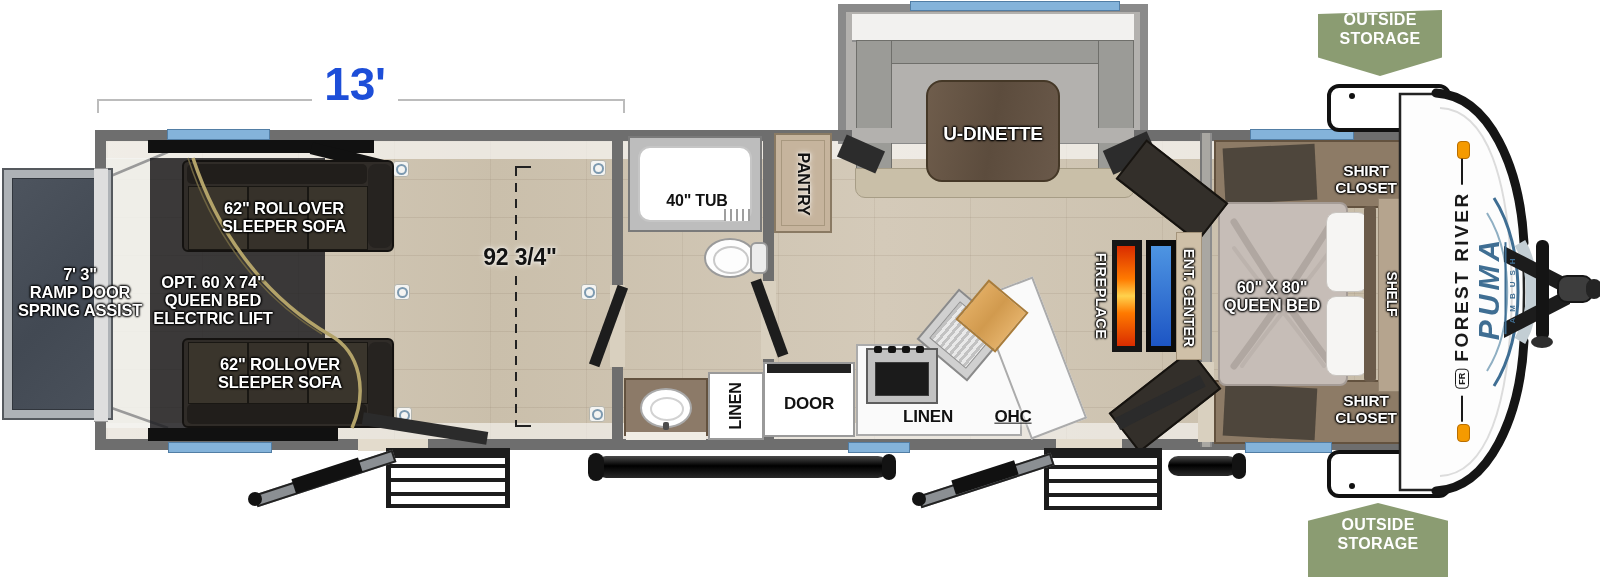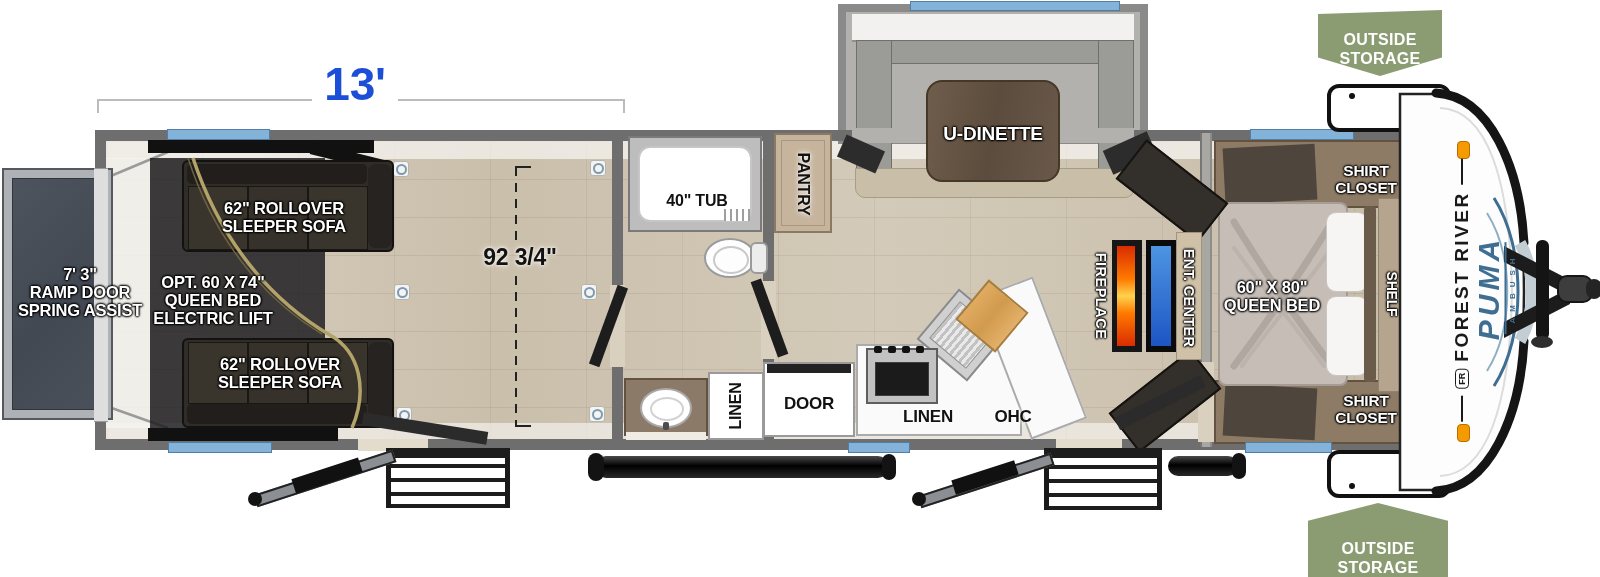--- a/index.html
+++ b/index.html
@@ -19,21 +19,21 @@
     linear-gradient(90deg,#d8cfbf 0%,#cabfab 30%,#d4cab9 60%,#c7bca8 100%);}
   .wall{background:#6e6e6e;}
   .win{background:#84b3da;border:1px solid #527ea5;z-index:30;}
   .ring{width:14px;height:14px;background:#f4f4f2;border:1px solid #b5b5ad;border-radius:3px;
         z-index:25;display:flex;align-items:center;justify-content:center;}
   .ring::after{content:"";width:7px;height:7px;border:2px solid #7d9ab0;border-radius:50%;}
   .tube{background:linear-gradient(180deg,#4a4a4a,#000 45%,#2a2a2a);border-radius:10px;z-index:50;}
   .cap{background:#131313;border-radius:8px;z-index:51;}
   .rung{background:#1d1d1d;z-index:52;}
   .cab-dark{background:#332f2a;border:2px solid #16130f;z-index:26;}
-  .badge{background:#8b9c72;z-index:60;display:flex;align-items:flex-end;justify-content:center;}
+  .badge{background:#8b9c72;z-index:60;display:flex;align-items:flex-start;justify-content:center;}
   .badge .lbt{color:#fff;font-weight:bold;font-size:16px;line-height:1.2;text-align:center;white-space:pre-line;letter-spacing:0.3px;}
 </style>
 </head>
 <body>
 
 <div id="canvas">
 
   <div class="abs" style="left:97px;top:99px;width:215px;height:2px;background:#bcbcbc;"></div>
   <div class="abs" style="left:398px;top:99px;width:227px;height:2px;background:#bcbcbc;"></div>
   <div class="abs" style="left:97px;top:99px;width:2px;height:14px;background:#bcbcbc;"></div>
@@ -183,21 +183,21 @@
   <div class="abs" style="left:966px;top:290px;width:52px;height:52px;background:linear-gradient(90deg,#e0ab61,#d19a4e 50%,#e3b068);border:2px solid #a97c3a;box-sizing:border-box;transform:rotate(40deg);z-index:22;"></div>
 
   <div class="abs" style="left:866px;top:348px;width:72px;height:56px;background:#c2c2c2;border:2px solid #5e5e5e;box-sizing:border-box;z-index:21;">
     <div class="abs" style="left:6px;top:-4px;width:8px;height:7px;background:#111;border-radius:2px;"></div>
     <div class="abs" style="left:20px;top:-4px;width:8px;height:7px;background:#111;border-radius:2px;"></div>
     <div class="abs" style="left:34px;top:-4px;width:8px;height:7px;background:#111;border-radius:2px;"></div>
     <div class="abs" style="left:48px;top:-4px;width:8px;height:7px;background:#111;border-radius:2px;"></div>
     <div class="abs" style="left:7px;top:12px;right:7px;height:32px;background:#1b1b1b;border:1px solid #3c3c3c;"></div>
   </div>
   <div class="lb dark" style="left:928px;top:417px;font-size:17px;">LINEN</div>
-  <div class="lb dark" style="left:1013px;top:417px;font-size:17px;">OHC</div>
+  <div class="lb dark" style="left:1013px;top:417px;font-size:17px;text-decoration:underline;">OHC</div>
 
   <div class="abs cab-dark" style="left:1120px;top:166px;width:100px;height:46px;transform:rotate(38deg);"></div>
   <div class="abs cab-dark" style="left:1113px;top:376px;width:100px;height:46px;transform:rotate(-38deg);"></div>
   <div class="abs" style="left:1112px;top:240px;width:30px;height:112px;background:#161616;z-index:27;">
     <div class="abs" style="left:5px;top:6px;width:18px;height:100px;
          background:linear-gradient(180deg,#d92c00,#ff7a00 33%,#ffd24d 50%,#ff7a00 67%,#d92c00);"></div>
   </div>
   <div class="lb white rotcw" style="left:1100px;top:296px;font-size:14.5px;letter-spacing:0.5px;">FIREPLACE</div>
   <div class="abs" style="left:1146px;top:240px;width:30px;height:112px;background:#0b0b0b;z-index:27;">
     <div class="abs" style="left:5px;top:6px;width:20px;height:100px;

